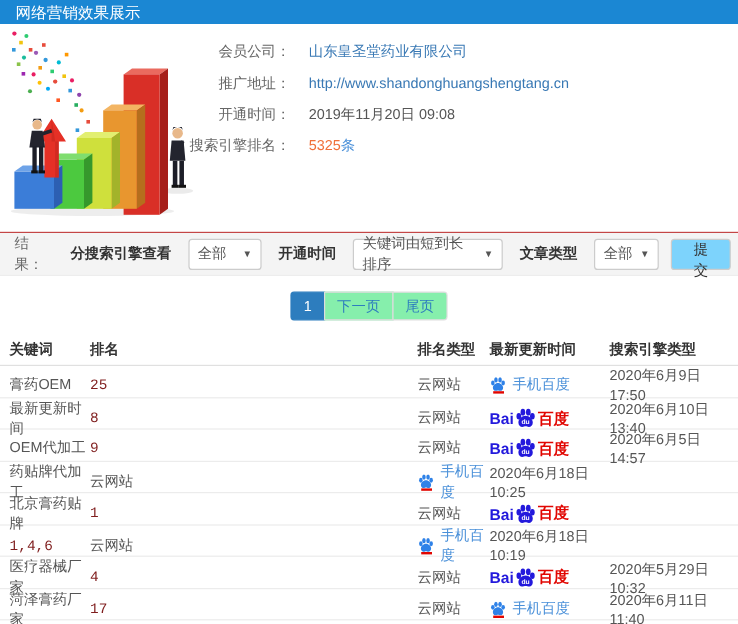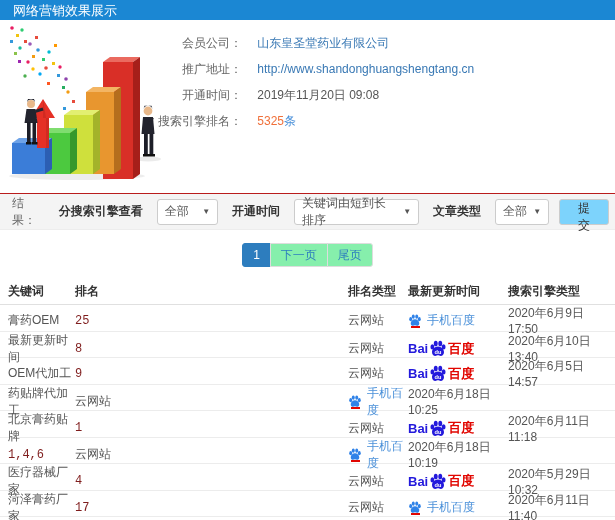--- a/index.html
+++ b/index.html
@@ -320,21 +320,20 @@
               <ellipse cx="19.5" cy="9" rx="2.6" ry="3.6"></ellipse>
               <ellipse cx="9" cy="4.5" rx="2.6" ry="3.8"></ellipse>
               <ellipse cx="15" cy="4.5" rx="2.6" ry="3.8"></ellipse>
               <path d="M12,8.5 c4.3,0 8,3.8 8,7.5 c0,3.2-2.2,5-4.3,5 c-1.7,0-2.5-.8-3.7-.8 c-1.2,0-2,.8-3.7.8 c-2.1,0-4.3-1.8-4.3-5 c0-3.7,3.7-7.5,8-7.5z"></path>
             </g>
             <text x="12" y="18" text-anchor="middle" font-size="7.5" fill="#fff" font-family="Liberation Sans,sans-serif" font-weight="bold">du</text>
           </svg>
       </span>
       <span class="bd-red">百度</span>
     </span>
-    <span>2020年6月11日 11:18</span>
   </div>
 
   <div class="trow tdata">
     <span class="rank">1,4,6</span>
     <span>云网站</span>
     <span class="engine-cell">
       <span class="paw-wrap">
         <svg width="14" height="12" viewBox="0 0 24 21">
             <g fill="#2f82e8">
               <ellipse cx="4.5" cy="9" rx="2.6" ry="3.6"></ellipse>

